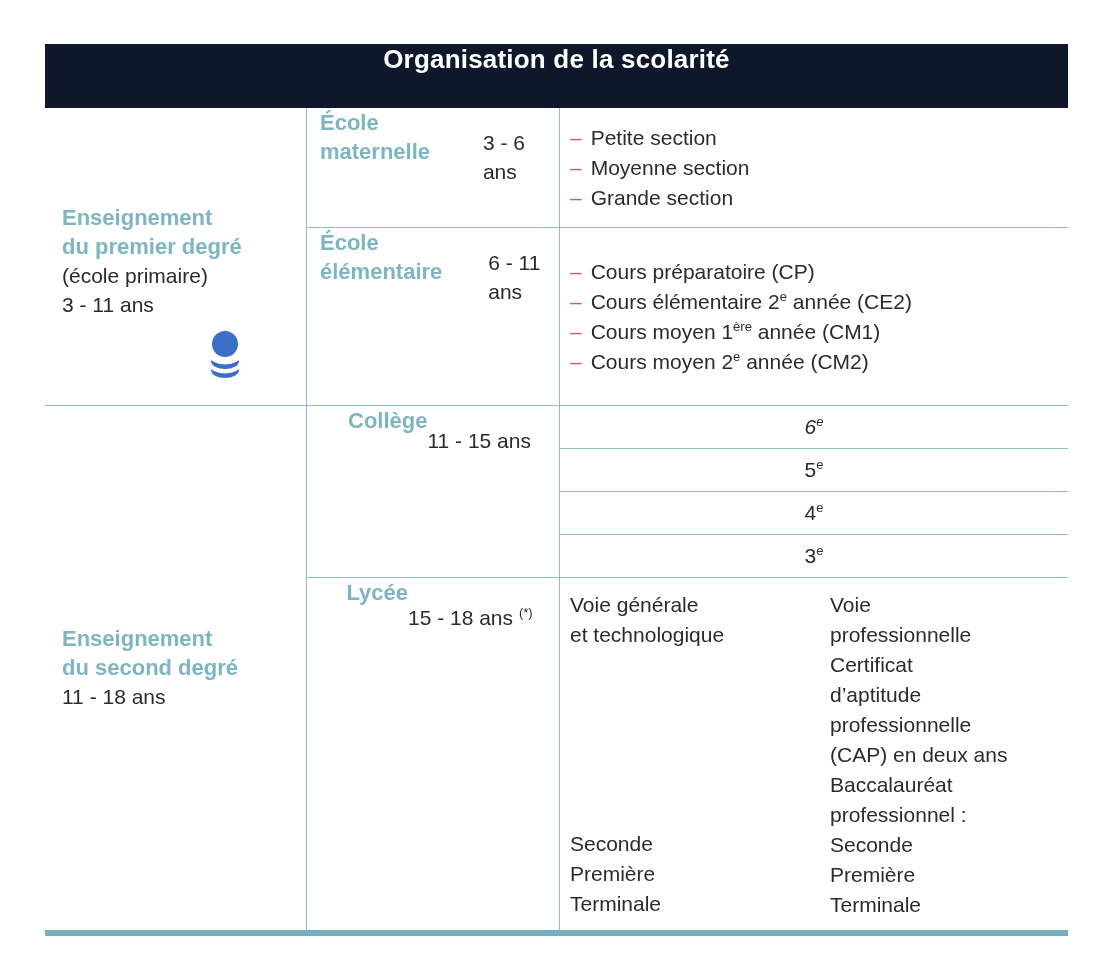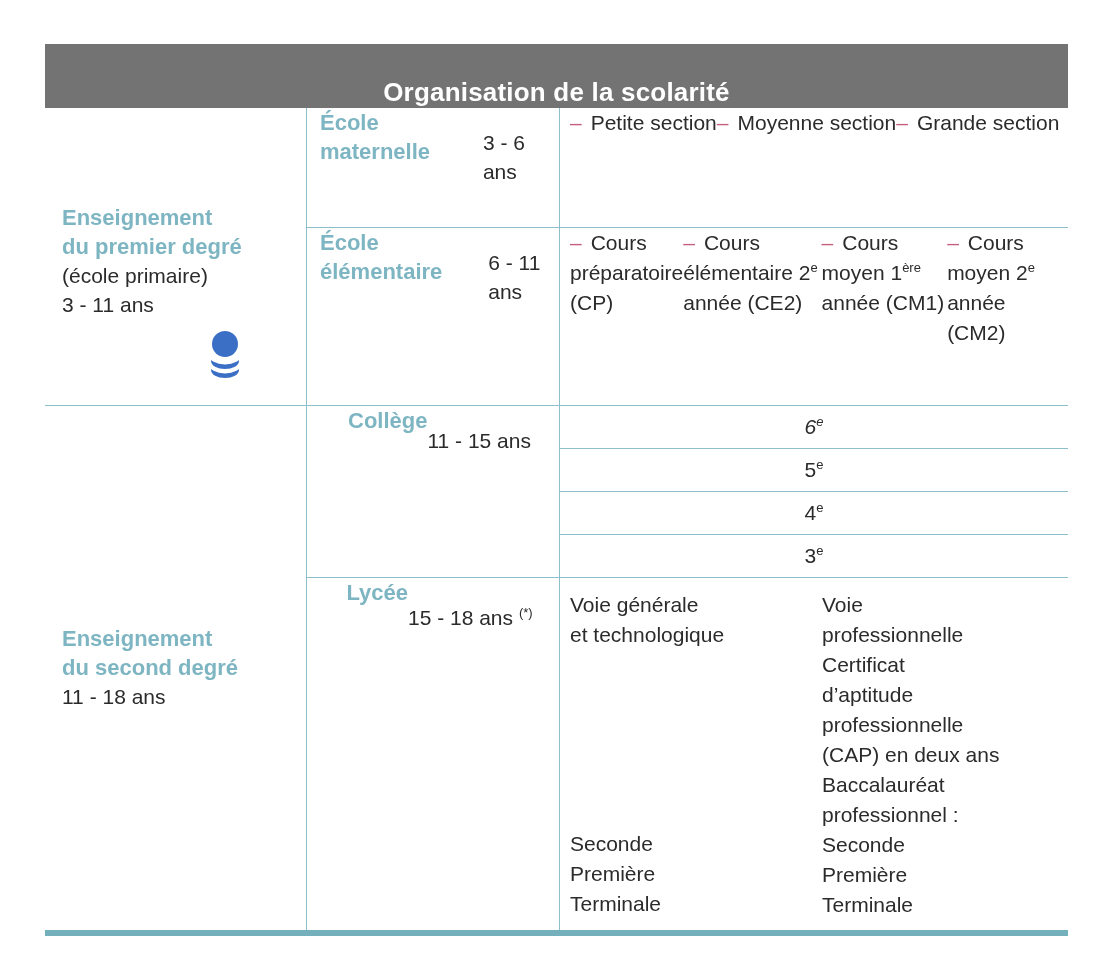--- a/index.html
+++ b/index.html
@@ -2,44 +2,44 @@
 <html><head>
 <meta charset="utf-8">
 <style>
   html,body { margin:0; padding:0; }
   body {
     width:1110px; height:964px; background:#ffffff; position:relative;
     font-family:"Liberation Sans","DejaVu Sans",sans-serif; color:#2b2b2b;
   }
   .scol-table { position:absolute; left:45px; top:44px; width:1023px; }
   .hdr {
-    height:64px; background:#737373; display:flex; align-items:flex-end; justify-content:center;
+    height:64px; background:#0f172a; display:flex; align-items:flex-start; justify-content:center;
   }
   .hdr-title { color:#ffffff; font-weight:bold; font-size:26px; letter-spacing:0.2px; }
   .grid {
     display:grid;
     grid-template-columns:262px 253px 508px;
     grid-template-rows:120px 178px 43px 43px 43px 43px 352px;
   }
   .cell { box-sizing:border-box; }
   .br { border-right:1.5px solid #8abfcb; }
   .bb { border-bottom:1.5px solid #8abfcb; }
   .left-premier { grid-column:1; grid-row:1 / 3; padding:95px 8px 0 17px; }
   .left-second  { grid-column:1; grid-row:3 / 8; padding:218px 8px 0 17px; }
   .teal-title { color:#7eb5c2; font-weight:bold; font-size:22px; line-height:29px; white-space:pre-line; }
   .black-sub  { font-size:21px; line-height:29px; white-space:pre-line; }
   .label-cell { display:flex; justify-content:center; padding-left:13px; }
   .label-cell .black-sub { margin-top:20px; }
   .icon-wrap { margin:12px 0 0 145px; width:36px; height:50px; }
-  .list-cell { display:flex; padding-left:10px; }
+  .list-cell { display:flex; flex-direction:column; justify-content:center; padding-left:10px; }
   .item { font-size:21px; line-height:30px; }
   .dash { color:#c55f7d; margin-right:9px; }
   sup { font-size:62%; line-height:0; }
   .grade-cell { text-align:center; line-height:42px; font-size:21px; }
-  .lycee-content { grid-column:3; grid-row:7; display:flex; padding:12px 10px 11px 10px; }
+  .lycee-content { grid-column:3; grid-row:7; display:flex; padding:12px 10px 11px 10px;gap:8px; }
   .lycol { display:flex; flex-direction:column; justify-content:space-between; }
   .lycol-a { width:252px; }
   .lycol-b { flex:1; }
   .ly-text { font-size:21px; line-height:30px; white-space:pre-line; }
   .note-sup { font-size:13px; vertical-align:8px; }
   .bottom-bar { height:6px; background:#74afbc; }
 </style>
 </head>
 <body>
 

